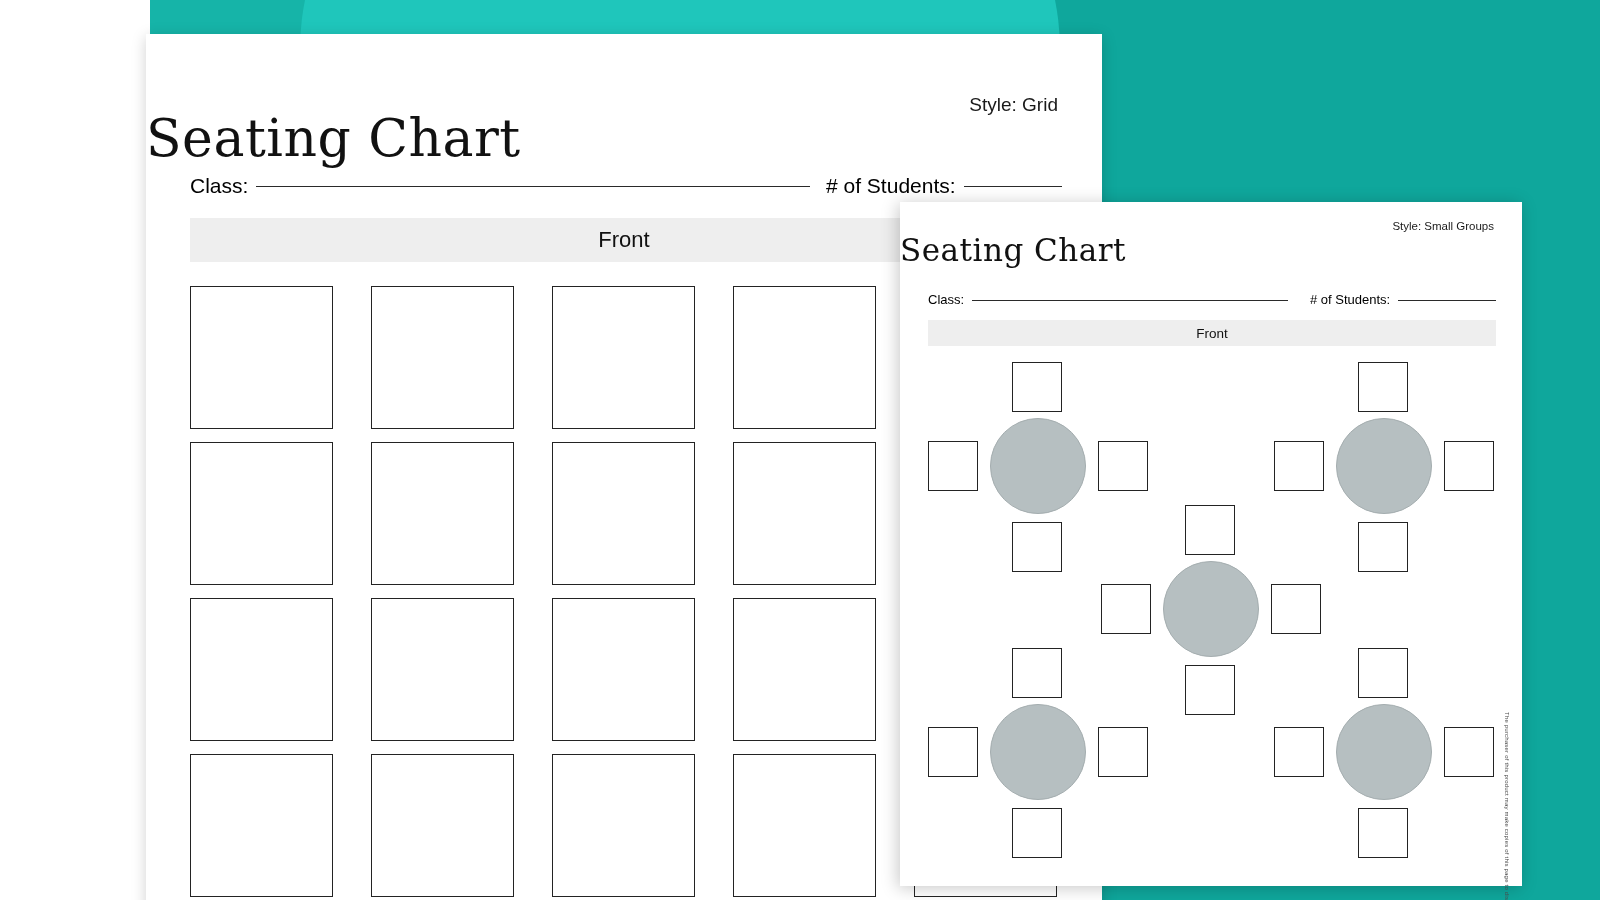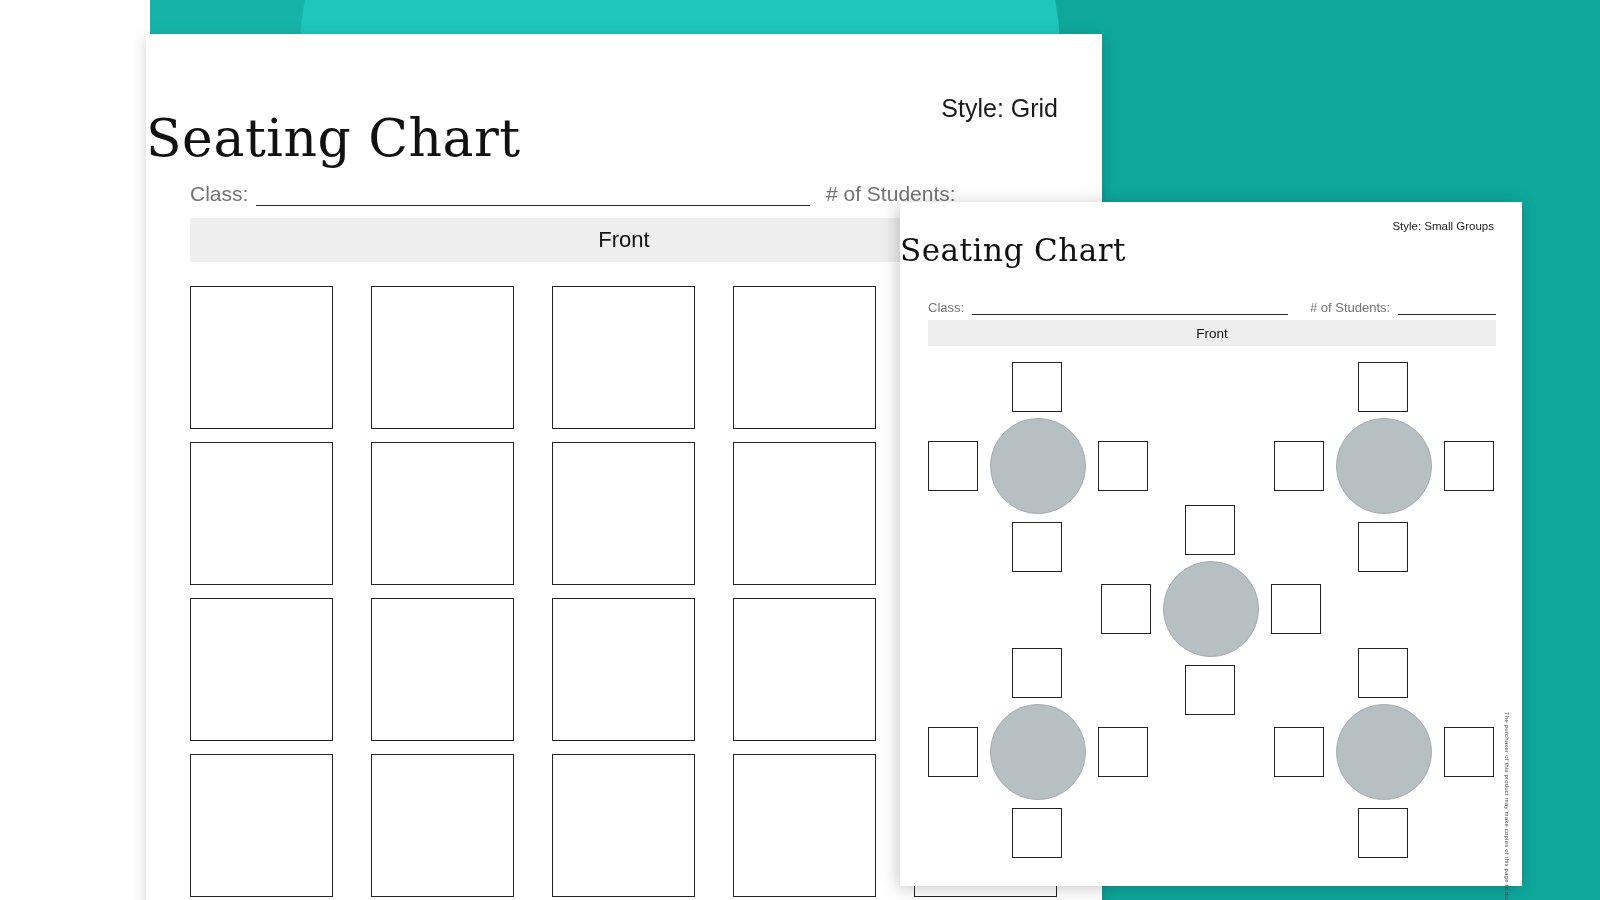--- a/index.html
+++ b/index.html
@@ -81,23 +81,22 @@
     position: absolute;
     width: 100%;
     text-align: left;
     font-family: "DejaVu Serif", serif;
     color: #111111;
     letter-spacing: 0.5px;
   }
   .field-row {
     position: absolute;
     display: flex;
-    align-items: flex-end;
-    color: #737373;
-    margin-top: 8px;
+    align-items: center;
+    color: #000000;
   }
   .field-label { white-space: nowrap; }
   .field-rule {
     border-bottom: 1.4px solid #2a2a2a;
     margin-left: 8px;
     height: 1px;
   }
   .front-bar {
     position: absolute;
     background: #eeeeee;
@@ -123,21 +122,21 @@
     position: absolute;
     transform: rotate(90deg);
     transform-origin: left top;
     white-space: nowrap;
     color: #4a4a4a;
     font-size: 6px;
     letter-spacing: 0.2px;
   }
 
   
-  .sheet-back .style-label { font-size: 25px; right: 44px; top: 60px; }
+  .sheet-back .style-label { font-size: 19px; right: 44px; top: 60px; }
   .sheet-back .page-title { top: 74px; font-size: 52px; }
   .sheet-back .field-row { font-size: 21px; }
   .sheet-back .front-bar { font-size: 22px; }
 
   
   .sheet-front .style-label { font-size: 11.5px; right: 28px; top: 18px; }
   .sheet-front .page-title { top: 30px; font-size: 31px; }
   .sheet-front .field-row { font-size: 13px; }
   .sheet-front .front-bar { font-size: 13.5px; }
 </style>

